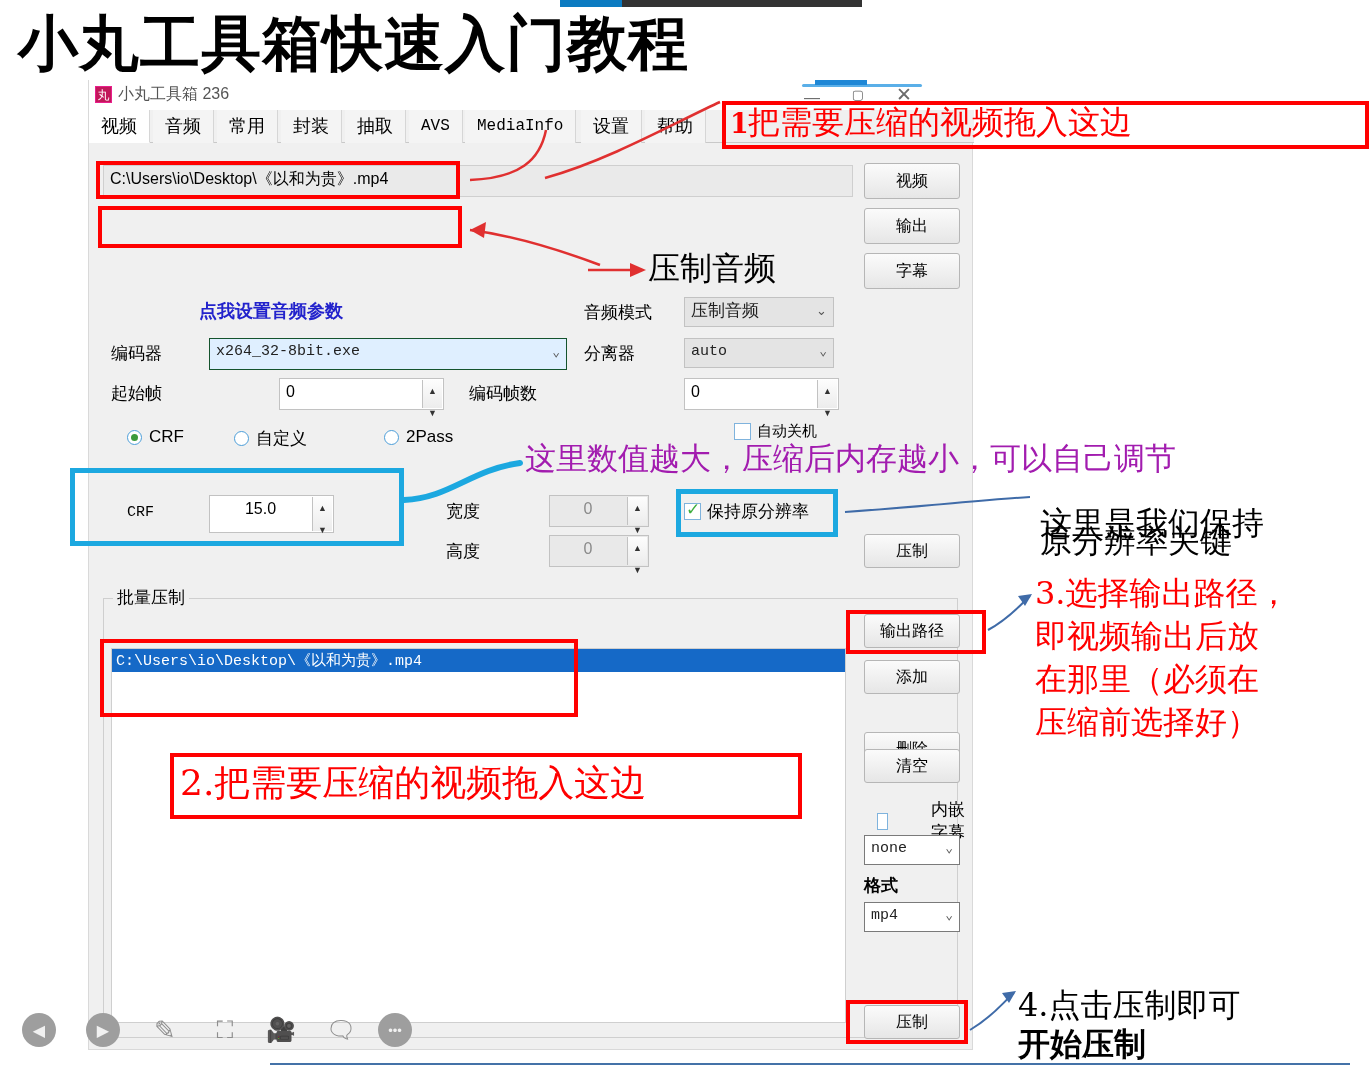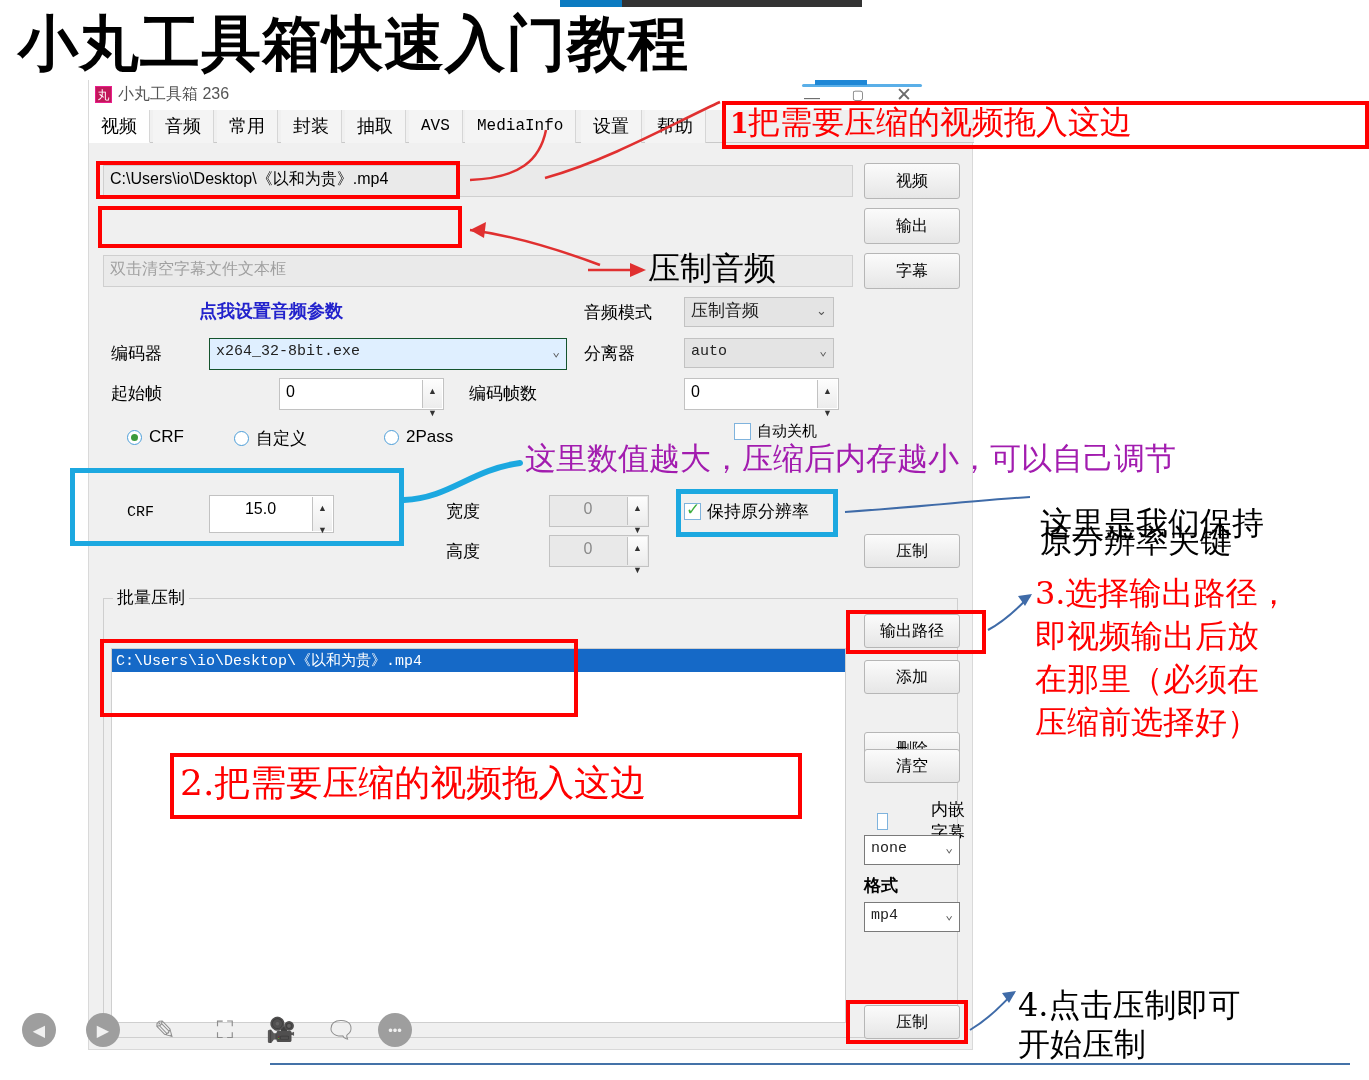--- a/index.html
+++ b/index.html
@@ -154,21 +154,20 @@
       <div class="tab mono" style="left: 376px;">MediaInfo</div>
       <div class="tab" style="left: 492px;">设置</div>
       <div class="tab" style="left: 556px;">帮助</div>
     </div>
 
   <div class="abs tbox" style="left:14px; top:85px; width:750px; height:32px;">C:\Users\io\Desktop\《以和为贵》.mp4</div>
   <div class="abs btn" style="left:775px; top:83px; width:96px; height:36px;">视频</div>
 
   <div class="abs btn" style="left:775px; top:128px; width:96px; height:36px;">输出</div>
 
-  <div class="abs tbox placeholder" style="left:14px; top:175px; width:750px; height:32px;">双击清空字幕文件文本框</div>
   <div class="abs btn" style="left:775px; top:173px; width:96px; height:36px;">字幕</div>
 
   <div class="abs" style="left:110px; top:219px; font-size:18px; color:#2222cc; font-weight:bold; white-space:nowrap;">点我设置音频参数</div>
   <div class="abs lbl" style="left:495px; top:221px;">音频模式</div>
   <div class="abs combo cjk" style="left:595px; top:217px; width:150px; height:30px;">
     <span>压制音频</span>
     <span class="chev">⌄</span>
   </div>
 
   <div class="abs lbl" style="left:22px; top:262px;">编码器</div>
@@ -303,21 +302,21 @@
 <div class="abs ann-black" style="left:1040px; top:521px; font-size:32px;">原分辨率关键</div>
 
 <div class="abs ann-red" style="left:1035px; top:573px; font-size:32px;">3.选择输出路径，</div>
 <div class="abs ann-red" style="left:1035px; top:616px; font-size:32px;">即视频输出后放</div>
 <div class="abs ann-red" style="left:1035px; top:659px; font-size:32px;">在那里（必须在</div>
 <div class="abs ann-red" style="left:1035px; top:702px; font-size:32px;">压缩前选择好）</div>
 
 <div class="abs ann-red" style="left:180px; top:763px; font-size:36px;">2.把需要压缩的视频拖入这边</div>
 
 <div class="abs ann-black" style="left:1018px; top:985px; font-size:32px;">4.点击压制即可</div>
-<div class="abs ann-black" style="left:1018px; top:1024px; font-size:32px;">开始压制</div>
+<div class="abs ann-black" style="left:1018px; top:1024px; font-size:32px;font-weight:bold;">开始压制</div>
 
 <svg class="abs" style="left:0; top:0; width:1369px; height:1080px; pointer-events:none;">
 
   <path d="M545,178 C610,160 680,120 720,102" stroke="#e03030" stroke-width="2.5" fill="none"></path>
 
   <path d="M470,180 C520,178 540,160 546,130" stroke="#e03030" stroke-width="2.5" fill="none"></path>
 
   <path d="M600,265 C560,250 510,235 470,230" stroke="#e03030" stroke-width="2.5" fill="none"></path>
   <polygon points="470,230 486,222 484,238" fill="#e03030"></polygon>
 

